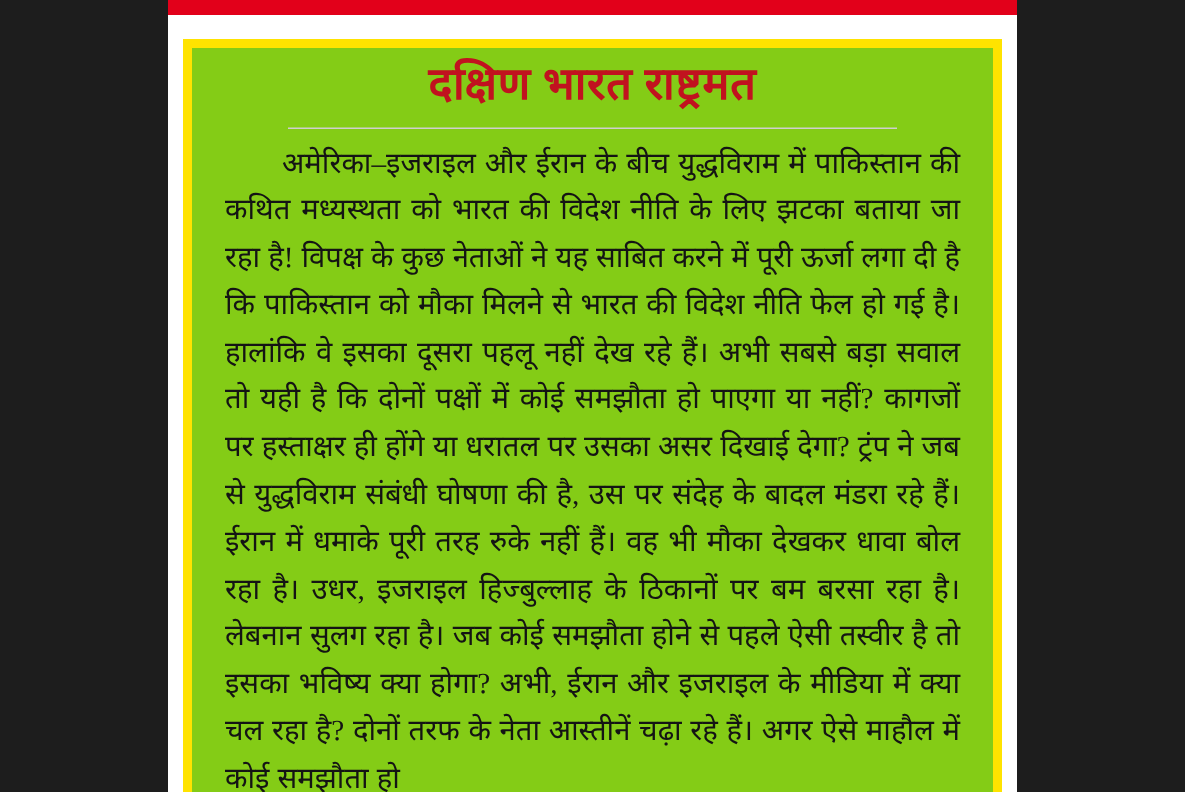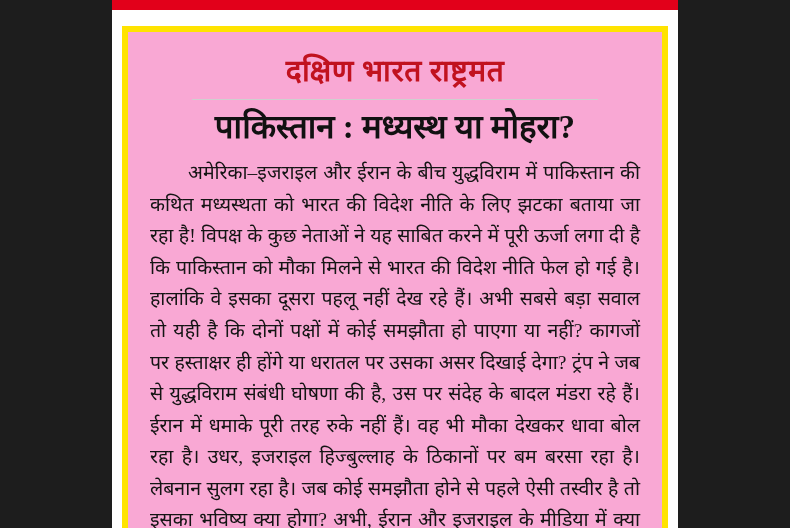--- a/index.html
+++ b/index.html
@@ -56,24 +56,24 @@
     left: 10px;
     top: 26px;
     right: 10px;
     bottom: 0;
     background: #ffe300;
     padding: 6px 6px 0 6px;
     box-sizing: border-box;
   }
 
   .inner-white {
-    background: #f9a8d4;
+    background: #84cc16;
     height: 100%;
     box-sizing: border-box;
-    padding: 18px 22px 0 22px;
+    padding: 4px 22px 0 22px;
     overflow: hidden;
   }
 
   .masthead {
     text-align: center;
     color: #c1121f;
     font-family: "Liberation Serif", serif;
     font-weight: bold;
     font-size: 30px;
     letter-spacing: 0.5px;
@@ -114,18 +114,17 @@
 <body>
 
 <div class="page">
   <div class="card-wrap">
     <div class="red-bar"></div>
     <div class="white-gap"></div>
     <div class="yellow-frame">
       <div class="inner-white">
         <div class="masthead">दक्षिण भारत राष्ट्रमत</div>
         <hr class="rule">
-        <h1 class="headline">पाकिस्तान : मध्यस्थ या मोहरा?</h1>
         <p class="body-text">अमेरिका–इजराइल और ईरान के बीच युद्धविराम में पाकिस्तान की कथित मध्यस्थता को भारत की विदेश नीति के लिए झटका बताया जा रहा है! विपक्ष के कुछ नेताओं ने यह साबित करने में पूरी ऊर्जा लगा दी है कि पाकिस्तान को मौका मिलने से भारत की विदेश नीति फेल हो गई है। हालांकि वे इसका दूसरा पहलू नहीं देख रहे हैं। अभी सबसे बड़ा सवाल तो यही है कि दोनों पक्षों में कोई समझौता हो पाएगा या नहीं? कागजों पर हस्ताक्षर ही होंगे या धरातल पर उसका असर दिखाई देगा? ट्रंप ने जब से युद्धविराम संबंधी घोषणा की है, उस पर संदेह के बादल मंडरा रहे हैं। ईरान में धमाके पूरी तरह रुके नहीं हैं। वह भी मौका देखकर धावा बोल रहा है। उधर, इजराइल हिज्बुल्लाह के ठिकानों पर बम बरसा रहा है। लेबनान सुलग रहा है। जब कोई समझौता होने से पहले ऐसी तस्वीर है तो इसका भविष्य क्या होगा? अभी, ईरान और इजराइल के मीडिया में क्या चल रहा है? दोनों तरफ के नेता आस्तीनें चढ़ा रहे हैं। अगर ऐसे माहौल में कोई समझौता हो</p>
       </div>
     </div>
   </div>
 </div>
 
 </body></html>

